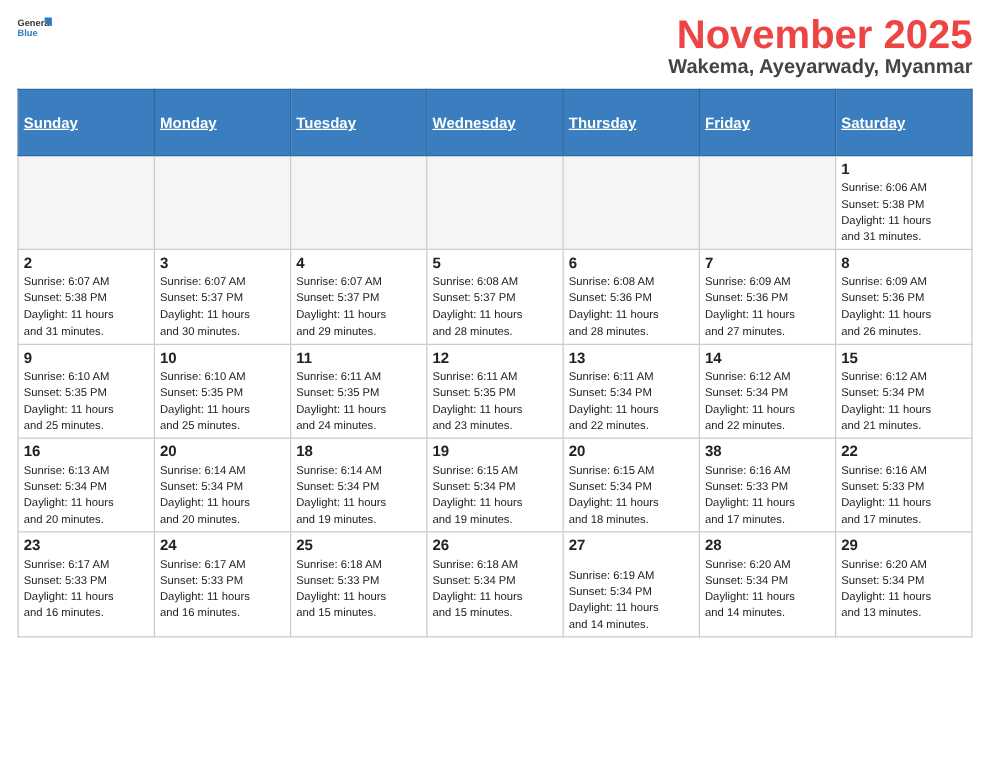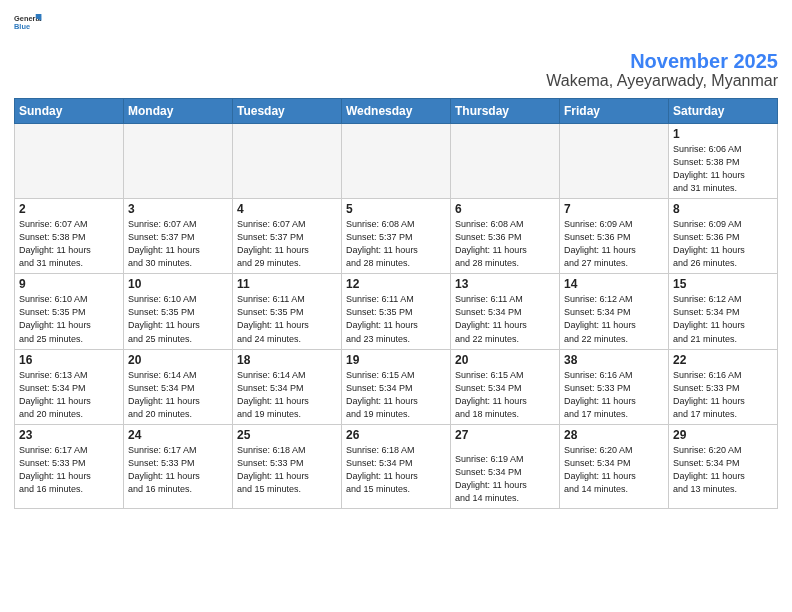--- a/index.html
+++ b/index.html
@@ -28,44 +28,44 @@
       gap: 4px;
     }
     .logo-icon {
       width: 32px;
       height: 24px;
     }
     .title-block {
       text-align: right;
     }
     .title-block h1 {
-      font-size: 20px;
+      font-size: 32px;
       font-weight: bold;
-      color: #3b82f6;
+      color: #ef4444;
       line-height: 1.1;
-      margin-top: 40px;
     }
     .title-block h2 {
       font-size: 16px;
-      font-weight: normal;
+      font-weight: bold;
       color: #444;
     }
     .calendar {
       width: 100%;
       border-collapse: collapse;
       table-layout: fixed;
     }
     .calendar thead th {
       background: #3a7ebf;
       color: #fff;
       font-size: 12px;
       font-weight: bold;
-      padding: 5px 4px;
+      padding: 19px 4px;
       text-align: left;
       border: 1px solid #2e6aa0;
+      text-decoration: underline;
     }
     .calendar tbody td {
       vertical-align: top;
       border: 1px solid #ccc;
       padding: 3px 4px;
       font-size: 9.5px;
       color: #222;
       height: 72px;
       width: 14.28%;
       background: #fff;

